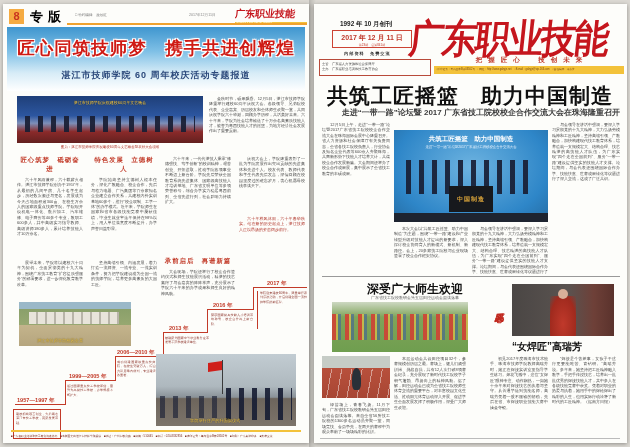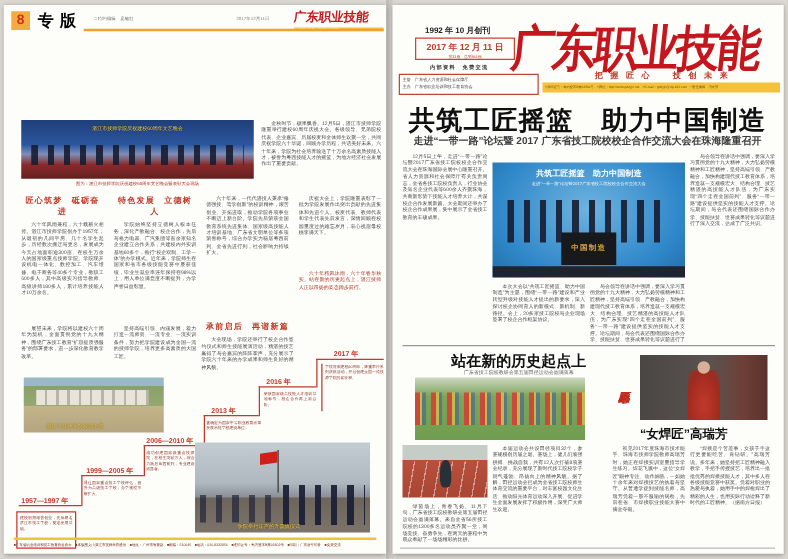--- a/index.html
+++ b/index.html
@@ -36,20 +36,24 @@
     <div class="abs" style="left:6px;top:5px;width:15px;height:15px;background:#f5ab42;color:#c9341f;font-weight:900;font-size:11px;text-align:center;line-height:15px">8</div>
     <div class="abs" style="left:27px;top:4px;font-size:13px;font-weight:700;color:#000000;letter-spacing:5px">专版</div>
     <div class="abs" style="left:72px;top:9px;font-size:3.6px;color:#777">□ 特约编辑　庞敏红</div>
     <div class="abs" style="left:186px;top:9px;font-size:3.6px;color:#888">2017年12月11日</div>
     <div class="abs" style="left:232px;top:3px;width:72px">
       <div style="font-size:10px;font-weight:900;color:#c5161d;transform:skewX(-6deg);white-space:nowrap">广东职业技能</div>
       <div style="margin-top:1px;background:#f3c23a;color:#fff;font-size:2.6px;padding:0 1px;white-space:nowrap;overflow:hidden">GUANGDONG ZHIYE JINENG</div>
     </div>
     <div class="abs" style="left:64px;top:19px;width:240px;height:2.4px;background:#f0a22e"></div>
 
+    <div class="abs" style="left:4px;top:23px;width:298px;height:64px;background:linear-gradient(180deg,#3f96cf 0%,#7fc0e6 38%,#d7ecf7 72%,#ffffff 100%)">
+      <div class="banner-headline" style="margin-top:9px">匠心同筑技师梦　携手共进创辉煌</div>
+      <div class="banner-sub" style="margin-top:9px">湛江市技师学院 60 周年校庆活动专题报道</div>
+    </div>
 
     <div class="photo" style="left:14px;top:92px;width:186px;height:47px;background:linear-gradient(180deg,#1f3f78 0%,#2c56a0 42%,#7d8fb8 58%,#8a2a2a 76%,#63201f 100%)">
       <div class="ycap" style="left:0;right:0;top:4px;text-align:center;font-size:4px">湛江市技师学院庆祝建校60周年文艺晚会</div>
       <div class="abs figs" style="left:8px;right:8px;top:20px;height:16px"></div>
     </div>
     <div class="abs cap" style="left:14px;top:141px;width:186px">图为：湛江市技师学院庆祝建校60周年文艺晚会暨表彰大会现场</div>
 
     <div class="abs t" style="left:206px;top:92px;width:96px;height:56px">金秋时节，硕果飘香。12月5日，湛江市技师学院隆重举行建校60周年庆祝大会。各级领导、兄弟院校代表、企业嘉宾、历届校友和全体师生欢聚一堂，共同庆祝学院六十华诞，回顾办学历程，共话美好未来。六十年来，学院为社会培养输送了十万余名高素质技能人才，被誉为粤西技能人才的摇篮，为地方经济社会发展作出了重要贡献。</div>
 
     <div class="abs" style="left:14px;top:152px;width:66px;height:100px">
@@ -129,41 +133,41 @@
     <div class="abs" style="left:5px;top:55px;width:112px;height:17px;border:0.8px solid #b84a3a;padding:1.5px 2px">
       <div style="font-size:3.3px;color:#444;white-space:nowrap">主管　广东省人力资源和社会保障厅</div>
       <div style="font-size:3.3px;color:#444;margin-top:1.5px;white-space:nowrap">主办　广东省职业培训和技工教育协会</div>
     </div>
 
     <div class="abs masthead-title" style="left:98px;top:9px;width:212px;height:44px">广东职业技能</div>
     <div class="abs" style="left:128px;top:52px;width:180px;text-align:center;font-size:6.5px;font-weight:bold;color:#c0392b;letter-spacing:6px;white-space:nowrap">把握匠心　技创未来</div>
     <div class="abs" style="left:120px;top:62px;width:190px;height:8px;background:#f3c23a;font-size:2.6px;line-height:8px;color:#7a4a10;white-space:nowrap;padding-left:2px">□准印证号：粤内登字B第03502号　□网址：http://www.gdzyjn.net　□E-mail：gdzyjn@vip.163.com　□责任编辑　冯永芳</div>
 
     <div class="abs" style="left:6px;top:78px;width:300px;text-align:center;font-size:21px;font-weight:900;color:#101010;letter-spacing:1px;white-space:nowrap">共筑工匠摇篮　助力中国制造</div>
-    <div class="abs" style="left:6px;top:103px;width:300px;text-align:center;font-size:8px;font-weight:bold;color:#3d3d3d;white-space:nowrap">走进“一带一路”论坛暨 2017 广东省技工院校校企合作交流大会在珠海隆重召开</div>
+    <div class="abs" style="left:6px;top:103px;width:300px;text-align:right;font-size:8px;font-weight:bold;color:#3d3d3d;white-space:nowrap">走进“一带一路”论坛暨 2017 广东省技工院校校企合作交流大会在珠海隆重召开</div>
 
     <div class="abs t" style="left:8px;top:118px;width:68px;height:152px">12月5日上午，走进“一带一路”论坛暨2017广东省技工院校校企合作交流大会在珠海国际会展中心隆重召开。省人力资源和社会保障厅有关负责同志，全省各技工院校负责人，行业协会及知名企业代表等600余人齐聚珠海，共商新形势下技能人才培养大计，共谋校企合作发展新篇。大会期间还举办了校企合作成果展，集中展示了全省技工教育的丰硕成果。</div>
 
     <div class="photo" style="left:80px;top:126px;width:154px;height:92px;background:radial-gradient(ellipse at 50% 40%,#6db3e0 0%,#2e86c8 70%,#256ca3 100%)">
       <div class="abs" style="left:0;right:0;top:5px;text-align:center;font-size:6.5px;font-weight:900;color:#fff;white-space:nowrap">共筑工匠摇篮　助力中国制造</div>
       <div class="abs" style="left:0;right:0;top:15px;text-align:center;font-size:3.4px;color:#eaf4ff;white-space:nowrap">走进“一带一路”论坛暨2017广东省技工院校校企合作交流大会</div>
       <div class="abs figs" style="left:12px;right:12px;top:30px;height:34px"></div>
       <div class="abs" style="left:55px;top:56px;width:44px;height:26px;background:#17191d;text-align:center">
         <span style="font-size:6px;font-weight:bold;color:#d8a33a;line-height:26px;letter-spacing:1px">中国制造</span>
       </div>
       <div class="abs" style="left:0;right:0;bottom:0;height:9px;background:#1e2430"></div>
     </div>
 
     <div class="abs t" style="left:80px;top:222px;width:74px;height:48px">本次大会以“共筑工匠摇篮、助力中国制造”为主题，围绕“一带一路”建设和产业转型升级对技能人才提出的新要求，深入探讨校企协同育人的新模式、新机制、新路径。会上，20多家技工院校与企业现场签署了校企合作框架协议。</div>
     <div class="abs t" style="left:158px;top:222px;width:76px;height:48px">与会领导在讲话中强调，要深入学习贯彻党的十九大精神，大力弘扬劳模精神和工匠精神，坚持高端引领、产教融合，加快构建现代技工教育体系，培养造就一支规模宏大、结构合理、技艺精湛的高技能人才队伍，为广东实现“四个走在全国前列”、服务“一带一路”建设提供坚实的技能人才支撑。论坛期间，与会代表还围绕国际合作办学、技能扶贫、世赛成果转化等议题进行了深入交流，达成了广泛共识。</div>
     <div class="abs t" style="left:238px;top:118px;width:68px;height:152px">与会领导在讲话中强调，要深入学习贯彻党的十九大精神，大力弘扬劳模精神和工匠精神，坚持高端引领、产教融合，加快构建现代技工教育体系，培养造就一支规模宏大、结构合理、技艺精湛的高技能人才队伍，为广东实现“四个走在全国前列”、服务“一带一路”建设提供坚实的技能人才支撑。论坛期间，与会代表还围绕国际合作办学、技能扶贫、世赛成果转化等议题进行了深入交流，达成了广泛共识。</div>
 
     <div class="abs" style="left:8px;top:272px;width:298px;height:0.8px;background:#999"></div>
 
-    <div class="abs" style="left:8px;top:277px;width:186px;text-align:center;font-size:12px;font-weight:900;color:#111;white-space:nowrap">站在新的历史起点上</div>
+    <div class="abs" style="left:8px;top:277px;width:186px;text-align:center;font-size:12px;font-weight:900;color:#111;white-space:nowrap">深受广大师生欢迎</div>
     <div class="abs" style="left:8px;top:291px;width:186px;text-align:center;font-size:4px;color:#666;white-space:nowrap">广东省技工院校教研会第五届田径运动会圆满落幕</div>
 
     <div class="photo" style="left:18px;top:298px;width:136px;height:50px;background:linear-gradient(180deg,#cdd8c2 0%,#7fa45a 30%,#6f9e4f 100%)">
       <div class="abs" style="left:0;right:0;top:12px;height:26px;background:repeating-linear-gradient(90deg,rgba(214,60,50,.85) 0 4px,rgba(240,200,70,.6) 4px 6px,rgba(60,90,160,.55) 6px 9px,transparent 9px 13px)"></div>
     </div>
     <div class="photo" style="left:8px;top:352px;width:68px;height:42px;background:linear-gradient(180deg,#c6ccc6 0%,#c6ccc6 28%,#b8503c 28%,#a84634 100%)">
       <div class="abs" style="left:0;right:0;top:30%;bottom:0;background:repeating-linear-gradient(100deg,transparent 0 9px,rgba(255,255,255,.45) 9px 10px)"></div>
       <div class="abs" style="left:30px;top:12px;width:9px;height:22px;background:#2a3038;border-radius:45% 45% 30% 30%"></div>
     </div>
     <div class="abs t" style="left:8px;top:398px;width:68px;height:38px">绿茵场上，青春飞扬。11月下旬，广东省技工院校教研会第五届田径运动会圆满落幕。来自全省56所技工院校的1300多名运动员齐聚一堂，同场竞技、奋勇争先，在两天的赛程中为观众奉献了一场场精彩的比拼。</div>

